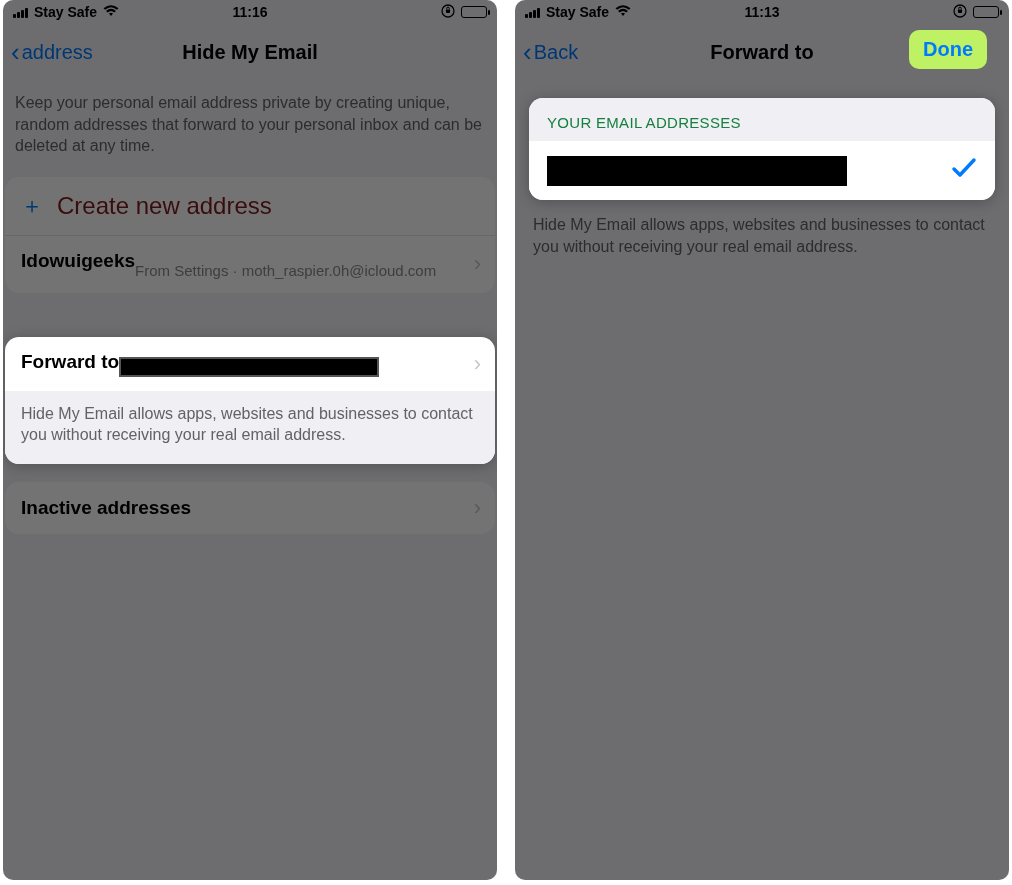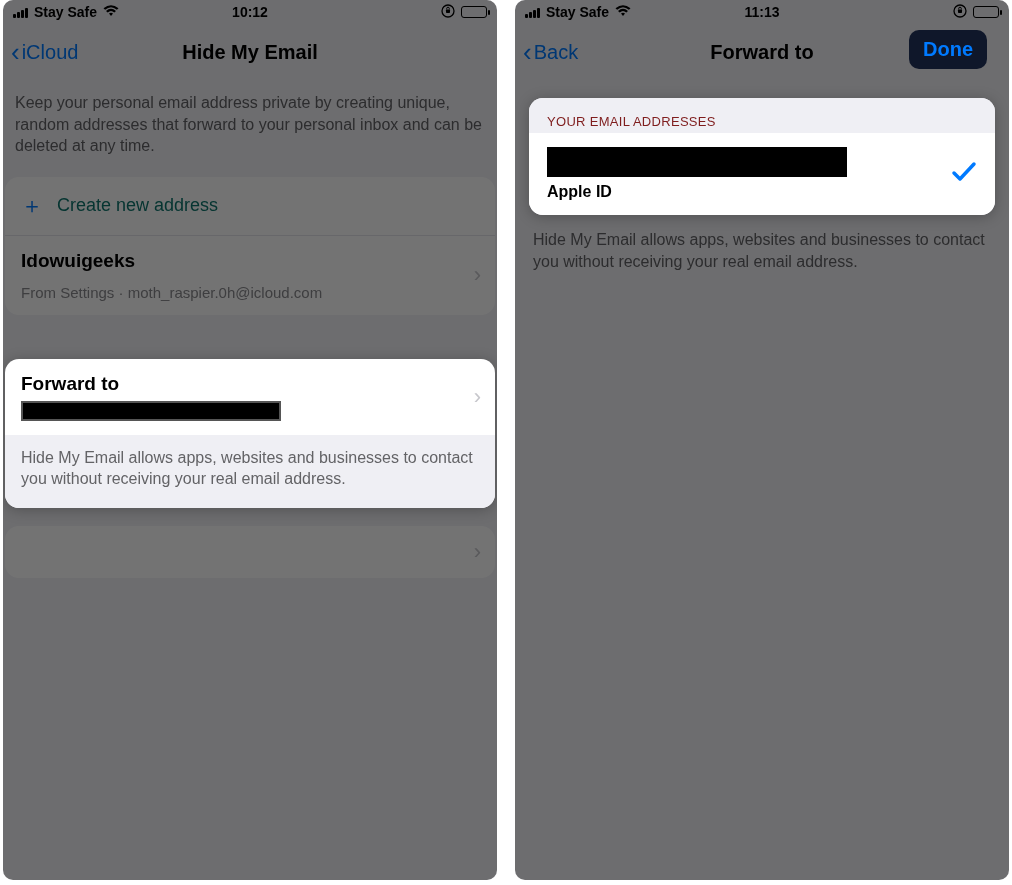--- a/index.html
+++ b/index.html
@@ -61,21 +61,21 @@
   }
   .nav-back .chev { font-size: 26px; font-weight: 500; line-height: 1;}
   .nav-title {
     font-size: 20px;
     font-weight: 700;
     color: #000;
   }
   .nav-done {
     position: absolute;
     right: 12px;
-    background: #0f172a;
+    background: #bef264;
     color: #007aff;
     font-size: 20px;
     font-weight: 600;
     padding: 8px 14px;
     border-radius: 10px;
   }
   .content { padding: 0 2px; }
   .intro {
     color: #636366;
     font-size: 16px;
@@ -94,24 +94,24 @@
     position: relative;
     min-height: 52px;
   }
   .row + .row { border-top: 1px solid #e5e5ea; }
   .row .plus {
     color: #007aff;
     font-size: 22px;
     font-weight: 500;
     margin-right: 14px;
   }
-  .row .label-blue { color: #0f766e; font-size: 18px; font-weight: 500;}
+  .row .label-blue { color: #7f1d1d; font-size: 24px; font-weight: 500;}
   .row .title { font-size: 19px; font-weight: 700; color: #000; }
   .row .sub { font-size: 15px; color: #8a8a8e; margin-top: 12px; }
-  .row .col { display: flex; flex-direction: column; flex: 1; }
+  .row .col { display: flex; flex-direction: row; flex: 1; }
   .chev-r {
     color: #c7c7cc;
     font-size: 22px;
     position: absolute;
     right: 14px;
     top: 50%;
     transform: translateY(-50%);
   }
   .section-gap { height: 44px; }
   .highlight {
@@ -130,24 +130,24 @@
     margin-top: 6px;
   }
   .footer-text {
     background: #efeff4;
     color: #636366;
     font-size: 16px;
     line-height: 1.35;
     padding: 12px 16px 18px 16px;
   }
   .hdr-label {
-    color: #7f1d1d;
-    font-size: 13px;
+    color: #15803d;
+    font-size: 15px;
     font-weight: 500;
-    padding: 16px 18px 4px 18px;
+    padding: 16px 18px 10px 18px;
     letter-spacing: 0.3px;
     background:#efeff4;
   }
   .email-row {
     padding: 14px 18px;
     display: flex;
     align-items: center;
     background:#fff;
   }
   .email-col { flex: 1; display:flex; flex-direction:column; gap:6px;}
@@ -217,37 +217,37 @@
           <span></span>
           <span></span>
         </span>
       <span>Stay Safe</span>
       <span class="wifi-ic">
         <svg width="16" height="12" viewBox="0 0 16 12">
             <path d="M8 11 L6 8.5 Q8 6.8 10 8.5 Z M3 6 Q8 1.5 13 6 L11.3 7.6 Q8 4.6 4.7 7.6 Z M0.5 3.3 Q8 -3 15.5 3.3 L13.9 4.8 Q8 -0.5 2.1 4.8 Z" fill="#000"></path>
           </svg>
       </span>
     </div>
-    <div class="sb-center">10:12</div>
+    <div class="sb-center">11:16</div>
     <div class="sb-right">
       <span class="lock-ic">
         <svg width="14" height="14" viewBox="0 0 14 14">
             <circle cx="7" cy="7" r="6" fill="none" stroke="#000" stroke-width="1.3"></circle>
             <rect x="5" y="5.5" width="4" height="3.5" rx="0.8" fill="#000"></rect>
             <path d="M5.7 5.5 v-1 a1.3 1.3 0 0 1 2.6 0 v1" fill="none" stroke="#000" stroke-width="1"></path>
           </svg>
       </span>
       <span class="batt"><span class="fill"></span></span>
     </div>
   </div>
 
   <div class="nav-bar">
     <div class="nav-back">
       <span class="chev">‹</span>
-      <span>iCloud</span>
+      <span>address</span>
     </div>
     <div class="nav-title">Hide My Email</div>
   </div>
 
   <div class="content">
     <div class="intro">Keep your personal email address private by creating unique, random addresses that forward to your personal inbox and can be deleted at any time.</div>
 
     <div class="card">
       <div class="row">
         <span class="plus">＋</span>
@@ -272,20 +272,21 @@
         </div>
         <span class="chev-r">›</span>
       </div>
       <div class="footer-text">Hide My Email allows apps, websites and businesses to contact you without receiving your real email address.</div>
     </div>
 
     <div style="height:18px"></div>
 
     <div class="card">
       <div class="row row-inactive">
+        <span class="title">Inactive addresses</span>
         <span class="chev-r">›</span>
       </div>
     </div>
   </div>
 </div>
 
 <div class="phone">
   <div class="dim-overlay"></div>
 
   <div class="status-bar">
@@ -326,21 +327,20 @@
 
   <div class="nav-done-wrap">
     <div class="nav-done">Done</div>
   </div>
 
   <div class="p2-highlight">
     <div class="hdr-label">YOUR EMAIL ADDRESSES</div>
     <div class="email-row">
       <div class="email-col">
         <div class="email-redact"></div>
-        <div class="email-sub">Apple ID</div>
       </div>
       <span class="check">
         <svg width="26" height="22" viewBox="0 0 26 22">
             <path d="M3 12 L9 18 L23 3" fill="none" stroke="#007aff" stroke-width="3.5" stroke-linecap="round" stroke-linejoin="round"></path>
           </svg>
       </span>
     </div>
   </div>
 
   <div class="p2-desc">Hide My Email allows apps, websites and businesses to contact you without receiving your real email address.</div>

